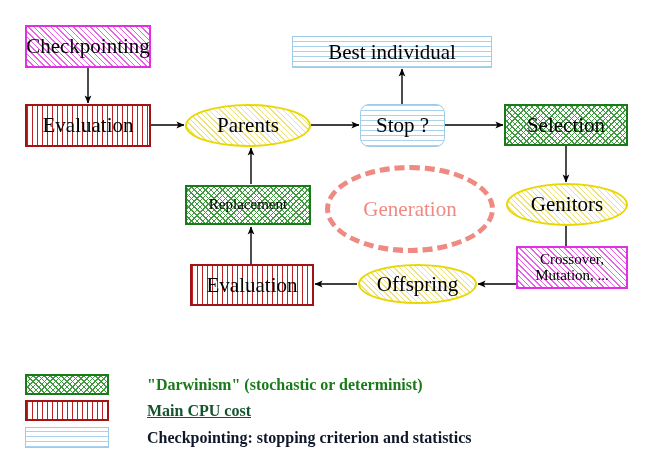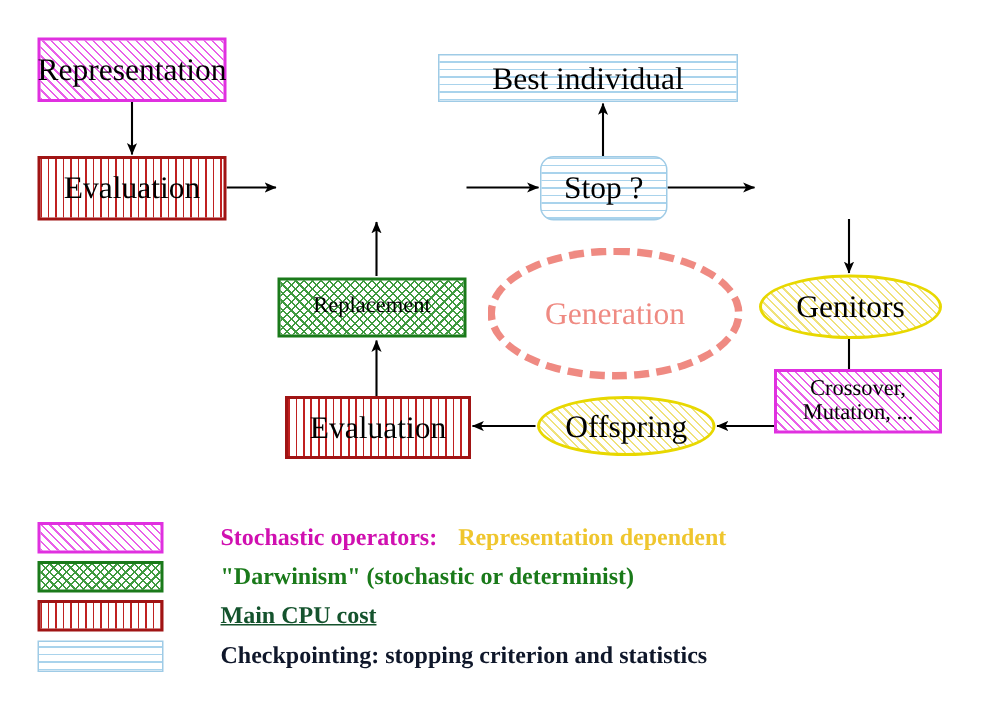--- a/index.html
+++ b/index.html
@@ -167,36 +167,42 @@
         <line x1="357" y1="284" x2="315" y2="284" marker-end="url(#ah)"></line>
 
         <line x1="251" y1="264" x2="251" y2="227" marker-end="url(#ah)"></line>
 
         <line x1="251" y1="184" x2="251" y2="148" marker-end="url(#ah)"></line>
       </g>
     </svg>
   </div>
 
   <div class="node fill-magenta t-lg" style="left:25px; top:25px; width:126px; height:43px;">
-    <span class="lbl">Representation</span>
+    <span class="lbl">Checkpointing</span>
   </div>
 
   <div class="node fill-red t-lg" style="left:25px; top:104px; width:126px; height:43px;">
     <span class="lbl">Evaluation</span>
   </div>
 
+  <div class="node fill-yellow ellipse t-lg" style="left:185px; top:104px; width:126px; height:43px;">
+    <span class="lbl">Parents</span>
+  </div>
 
   <div class="node fill-blue t-lg" style="left:292px; top:36px; width:200px; height:32px;">
     <span class="lbl">Best individual</span>
   </div>
 
   <div class="node fill-blue rounded t-lg" style="left:360px; top:104px; width:85px; height:43px;">
     <span class="lbl">Stop ?</span>
   </div>
 
+  <div class="node fill-green t-lg" style="left:504px; top:104px; width:124px; height:42px;">
+    <span class="lbl">Selection</span>
+  </div>
 
   <div class="node fill-yellow ellipse t-lg" style="left:506px; top:183px; width:122px; height:43px;">
     <span class="lbl">Genitors</span>
   </div>
 
   <div class="node fill-magenta t-sm" style="left:516px; top:246px; width:112px; height:43px; flex-direction:column;">
     <span class="lbl">Crossover,</span>
     <span class="lbl">Mutation, ...</span>
   </div>
 
@@ -209,26 +215,20 @@
   </div>
 
   <div class="node fill-green t-sm" style="left:185px; top:185px; width:126px; height:40px;">
     <span class="lbl">Replacement</span>
   </div>
 
   <div class="gen-ellipse t-lg" style="left:325px; top:165px; width:170px; height:88px;">
     <span class="lbl">Generation</span>
   </div>
 
-  <div class="legend-row" style="top:348px;">
-    <div class="swatch fill-magenta"></div>
-    <div class="legend-text">
-      <span class="lt-magenta">Stochastic operators:</span><span class="part2 lt-gold">Representation dependent</span>
-    </div>
-  </div>
 
   <div class="legend-row" style="top:374px;">
     <div class="swatch fill-green"></div>
     <div class="legend-text lt-green">"Darwinism" (stochastic or determinist)</div>
   </div>
 
   <div class="legend-row" style="top:400px;">
     <div class="swatch fill-red"></div>
     <div class="legend-text lt-red">Main CPU cost</div>
   </div>

